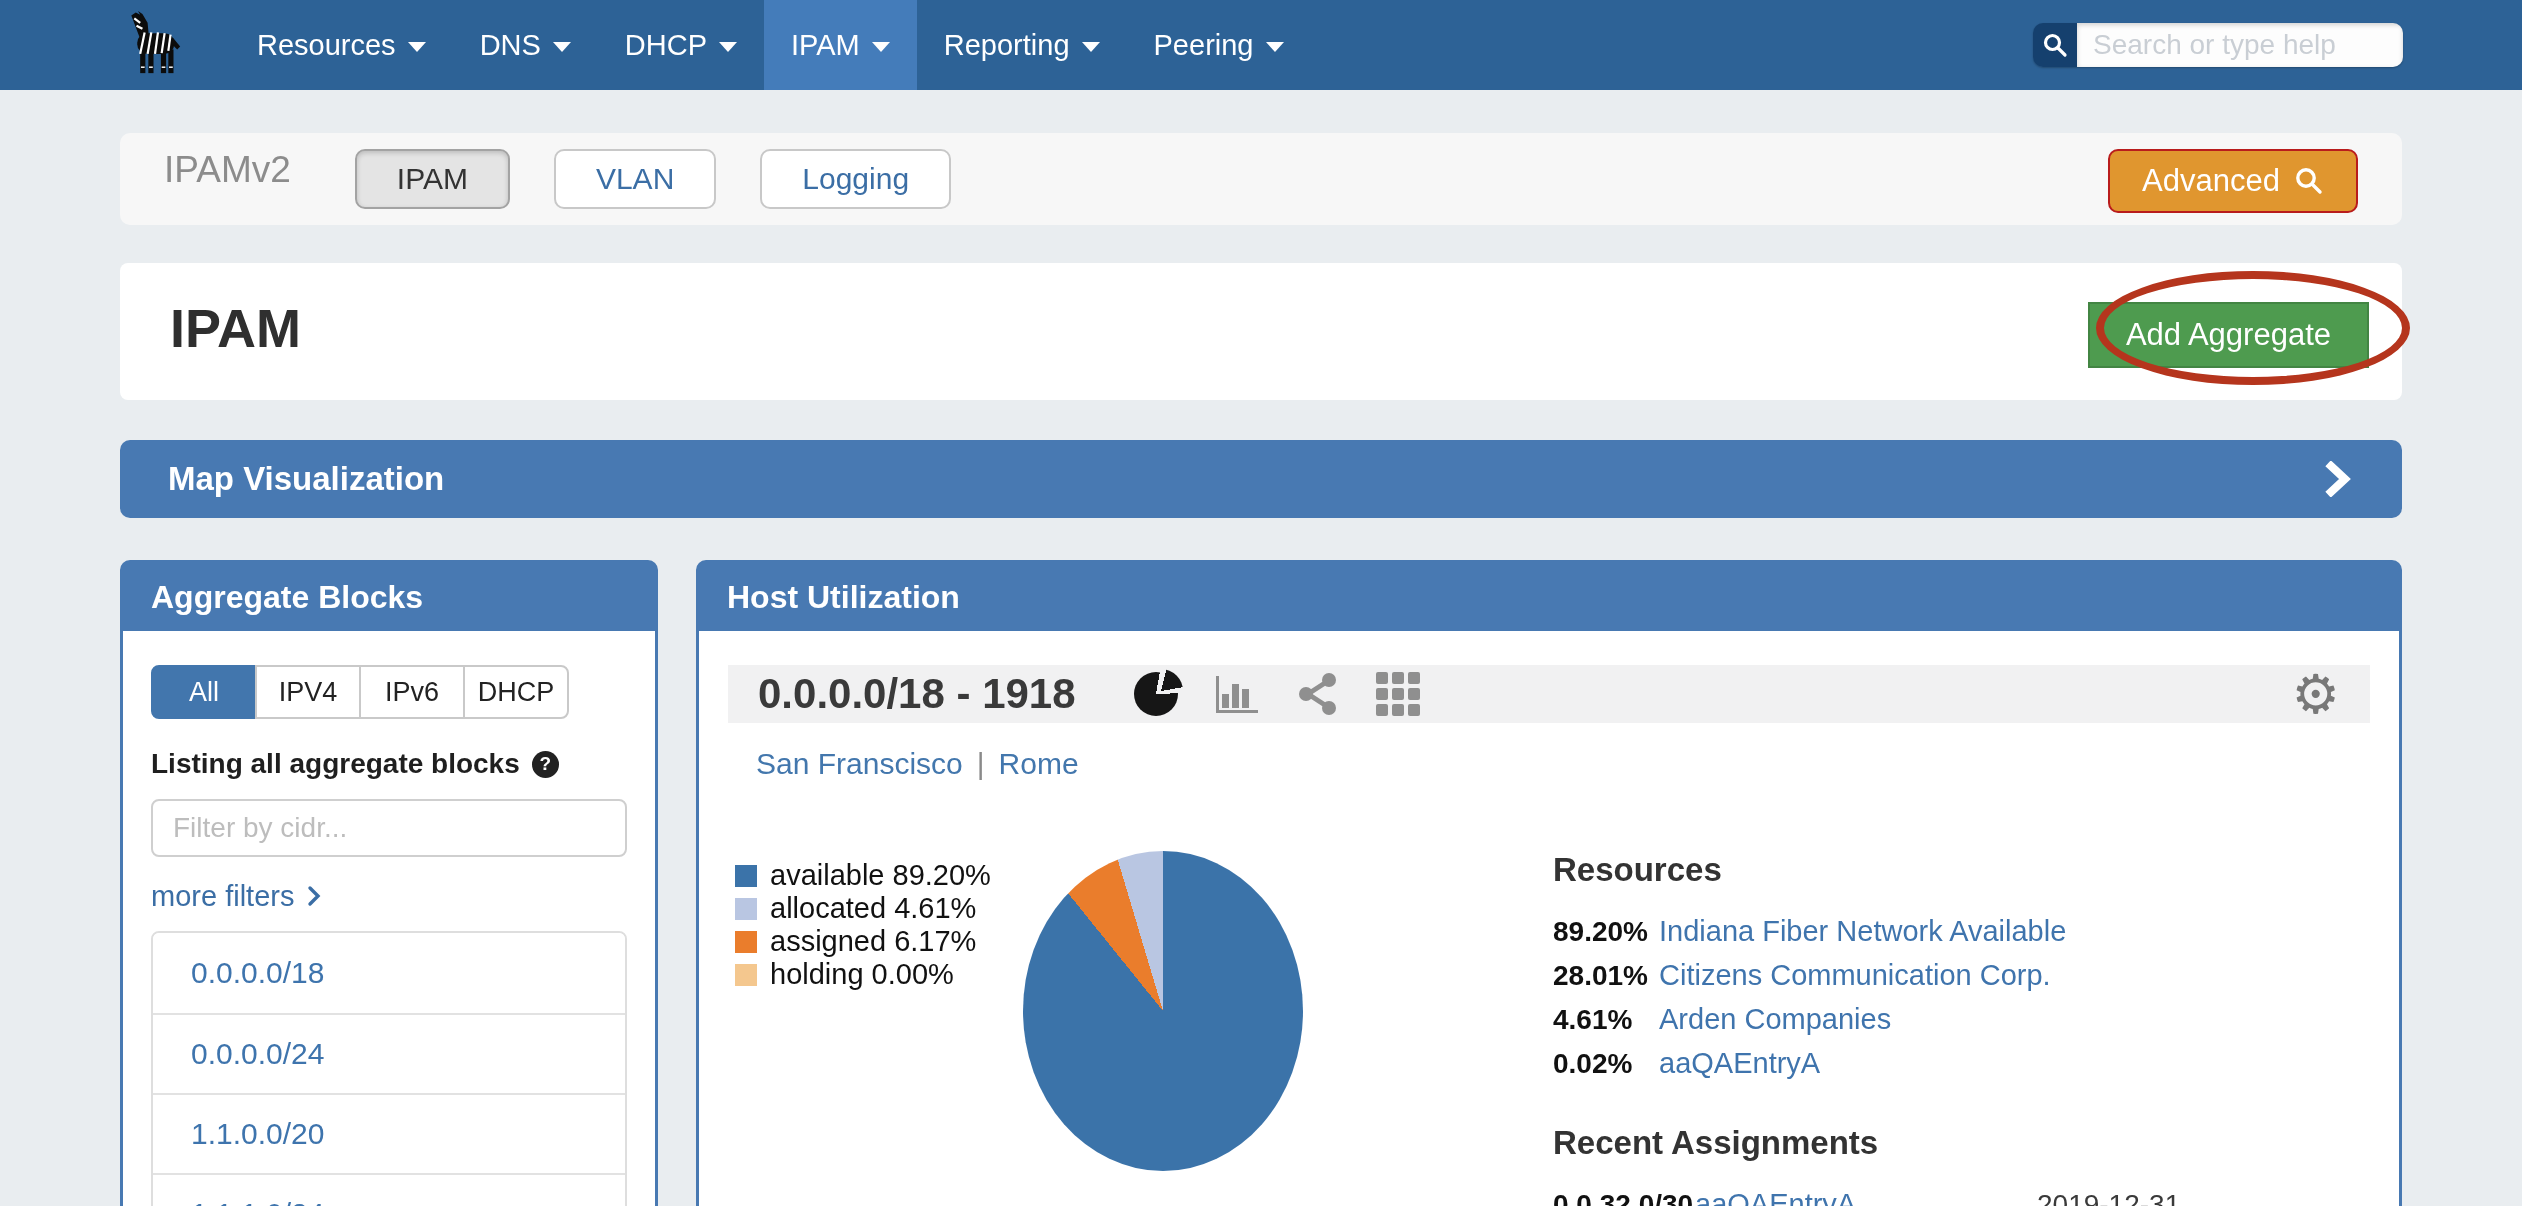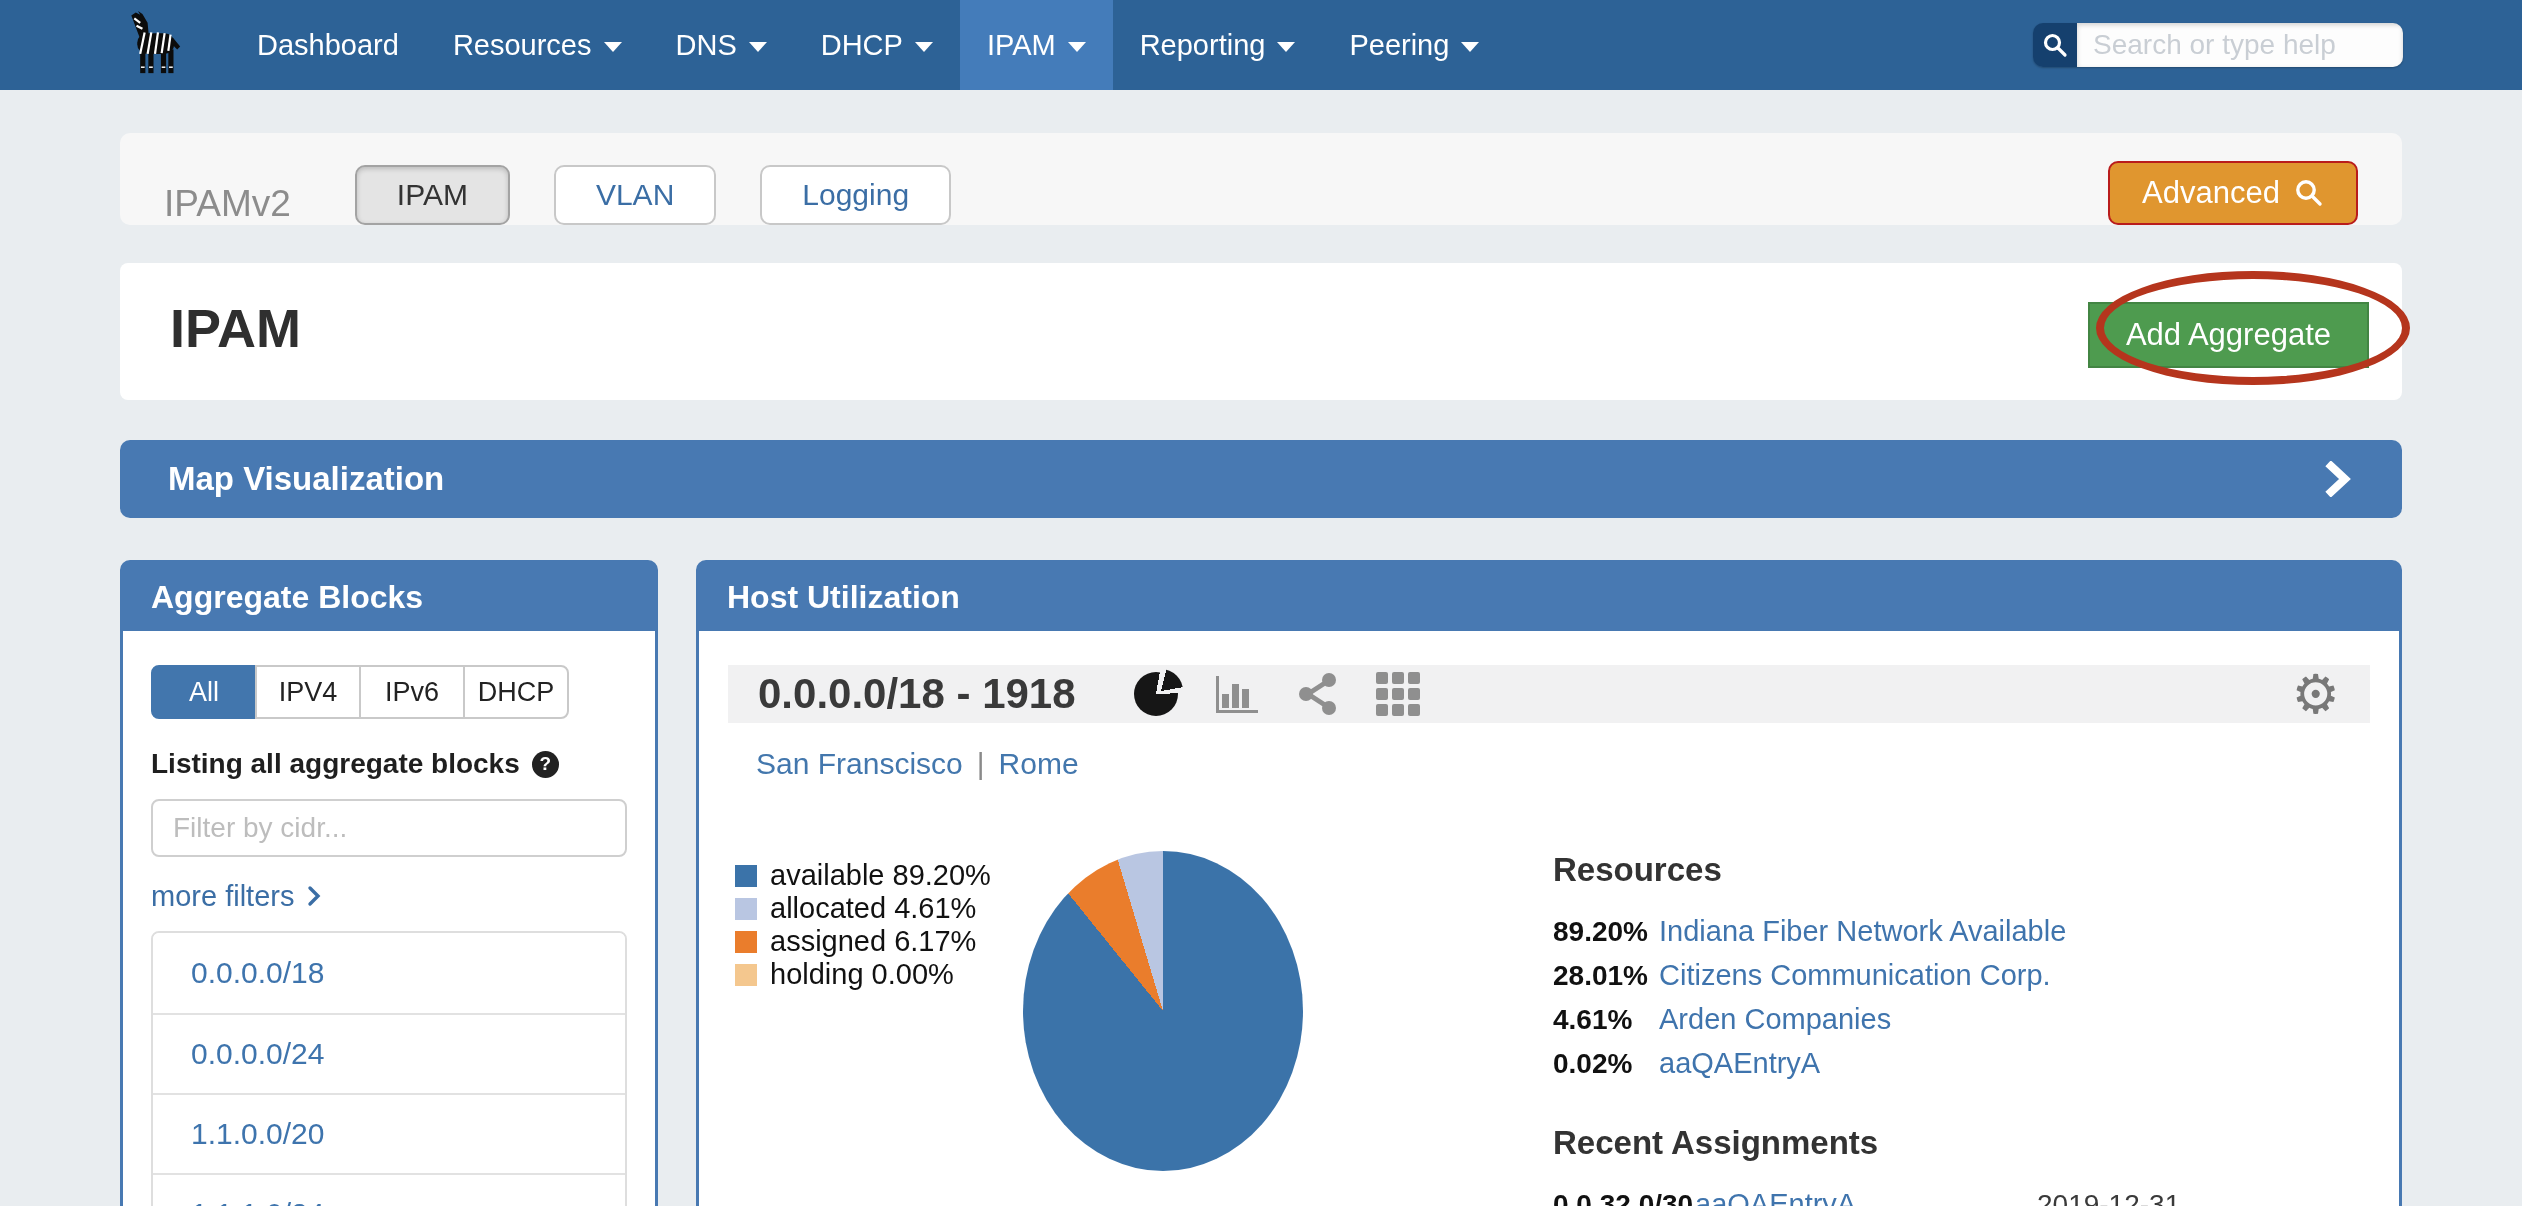--- a/index.html
+++ b/index.html
@@ -11,21 +11,21 @@
   .logo{width:78px;height:78px;margin-right:36px;display:flex;align-items:center;justify-content:center;}
   .nav-item{height:90px;display:flex;align-items:center;padding:0 27px;color:#fff;font-size:29px;cursor:pointer;text-decoration:none;}
   .nav-item.active{background:#447cba;}
   .caret{width:0;height:0;border-left:9px solid transparent;border-right:9px solid transparent;border-top:10px solid #fff;margin-left:12px;margin-top:4px;}
   .search{position:absolute;top:23px;right:119px;height:44px;display:flex;border-radius:10px;overflow:hidden;box-shadow:0 1px 2px rgba(0,0,0,.25);}
   .search-iconbox{width:44px;height:44px;background:#15406e;display:flex;align-items:center;justify-content:center;}
   .search input{width:326px;height:44px;border:none;outline:none;background:#fdfdfd;font-size:28px;padding:0 16px;color:#555;box-shadow:inset 0 2px 5px rgba(0,0,0,.18);}
   .search input::placeholder{color:#c9ced4;}
 
   
-  .card-toolbar{position:absolute;left:120px;top:133px;width:2282px;height:92px;background:#f7f7f7;border-radius:10px;display:flex;align-items:flex-end;padding:0 44px;}
+  .card-toolbar{position:absolute;left:120px;top:133px;width:2282px;height:92px;background:#f7f7f7;border-radius:10px;display:flex;align-items:flex-start;padding:16px 44px;}
   .tb-title{color:#8c8c8c;font-size:37px;margin-right:64px;}
   .tb-btn{height:60px;padding:0 40px;margin-right:44px;border-radius:10px;font-size:30px;display:flex;align-items:center;cursor:pointer;}
   .tb-btn.active{background:#e4e4e4;border:2px solid #a3a3a3;color:#333;box-shadow:inset 0 2px 5px rgba(0,0,0,.18);}
   .tb-btn.plain{background:#fff;border:2px solid #c8c8c8;color:#3b6ea5;}
   .btn-advanced{margin-left:auto;height:64px;padding:0 32px;background:#e0962f;border:2px solid #b91c1c;border-radius:10px;color:#fff;font-size:31px;display:flex;align-items:center;gap:14px;cursor:pointer;}
 
   
   .card-page{position:absolute;left:120px;top:263px;width:2282px;height:137px;background:#fff;border-radius:8px;}
   .page-h1{position:absolute;left:50px;top:34px;font-size:54px;font-weight:bold;color:#2f2f2f;margin:0;}
   .btn-add{position:absolute;right:33px;top:39px;height:66px;padding:0 36px;background:#4e9b4f;border:2px solid #428543;border-radius:0;color:#fff;font-size:31px;display:flex;align-items:center;cursor:pointer;}
@@ -119,23 +119,20 @@
         <g stroke="#fff" stroke-width="2">
           <line x1="31" y1="80" x2="36" y2="80"></line>
           <line x1="42" y1="80" x2="47" y2="80"></line>
           <line x1="59" y1="80" x2="64" y2="80"></line>
           <line x1="69" y1="80" x2="74" y2="80"></line>
         </g>
       </svg>
     </div>
 
     <a class="nav-item">
-      <span>Dashboard</span>
-    </a>
-    <a class="nav-item">
       <span>Resources</span>
       <span class="caret"></span>
     </a>
     <a class="nav-item">
       <span>DNS</span>
       <span class="caret"></span>
     </a>
     <a class="nav-item">
       <span>DHCP</span>
       <span class="caret"></span>

